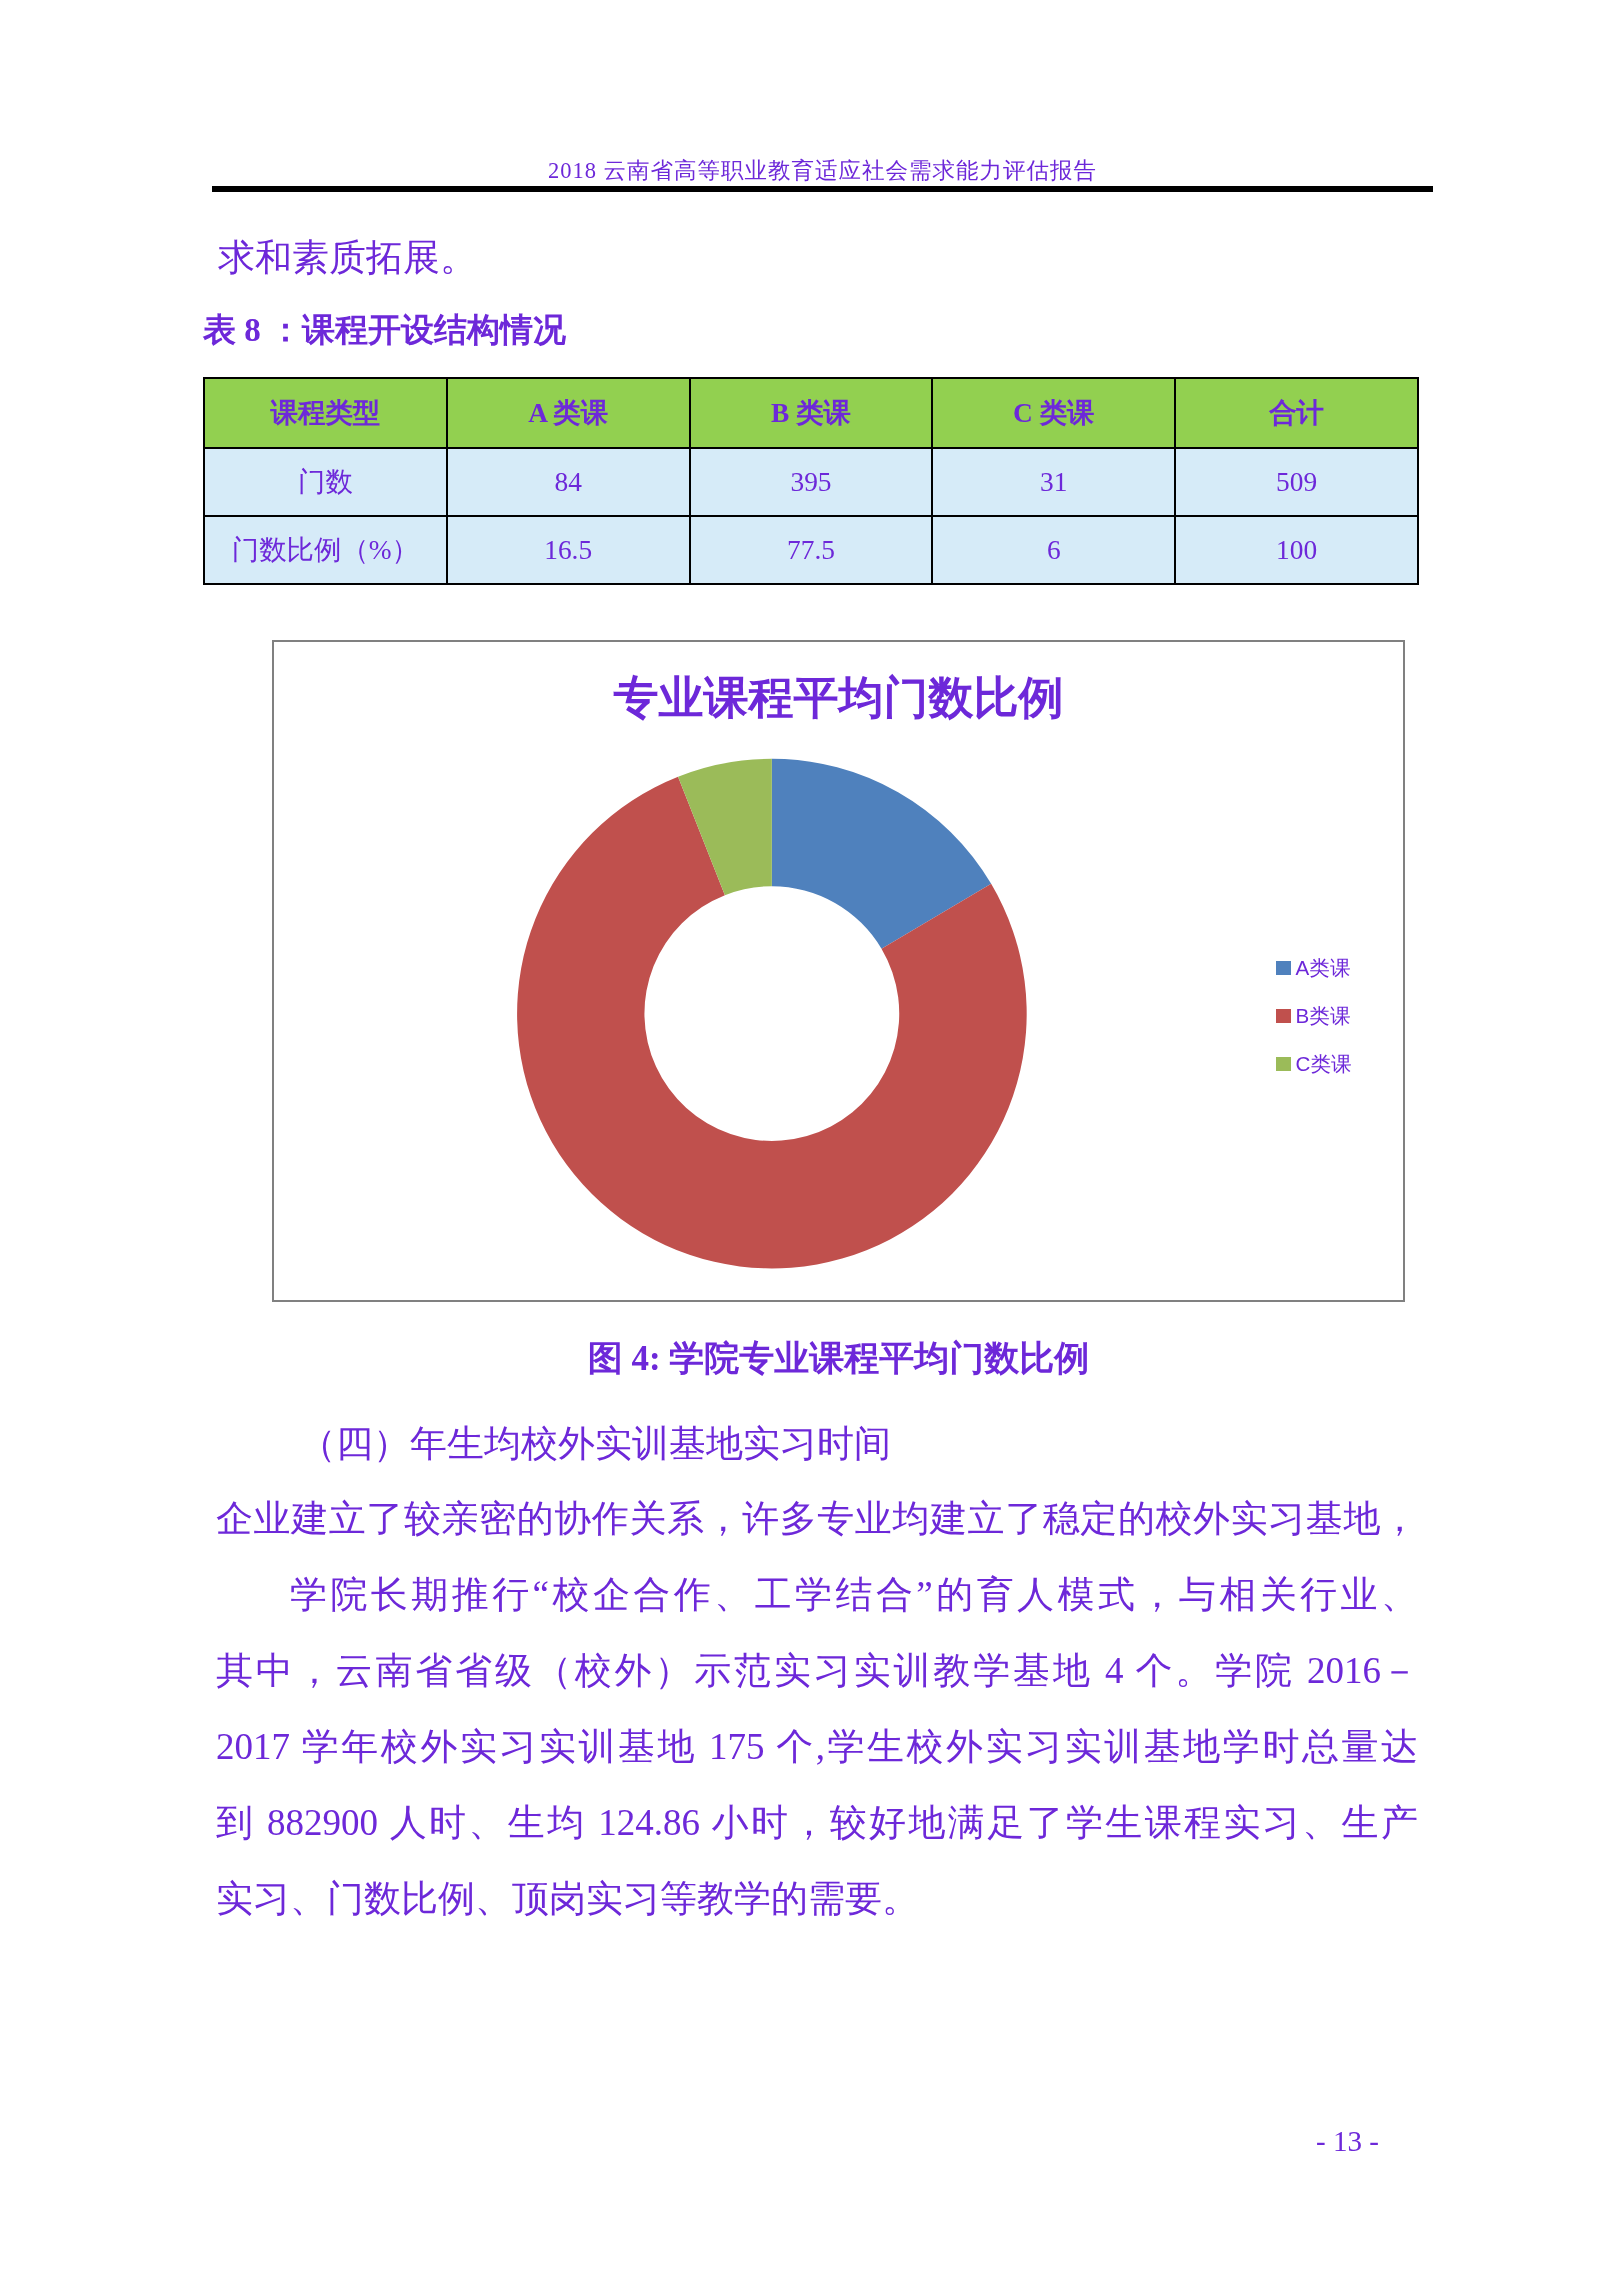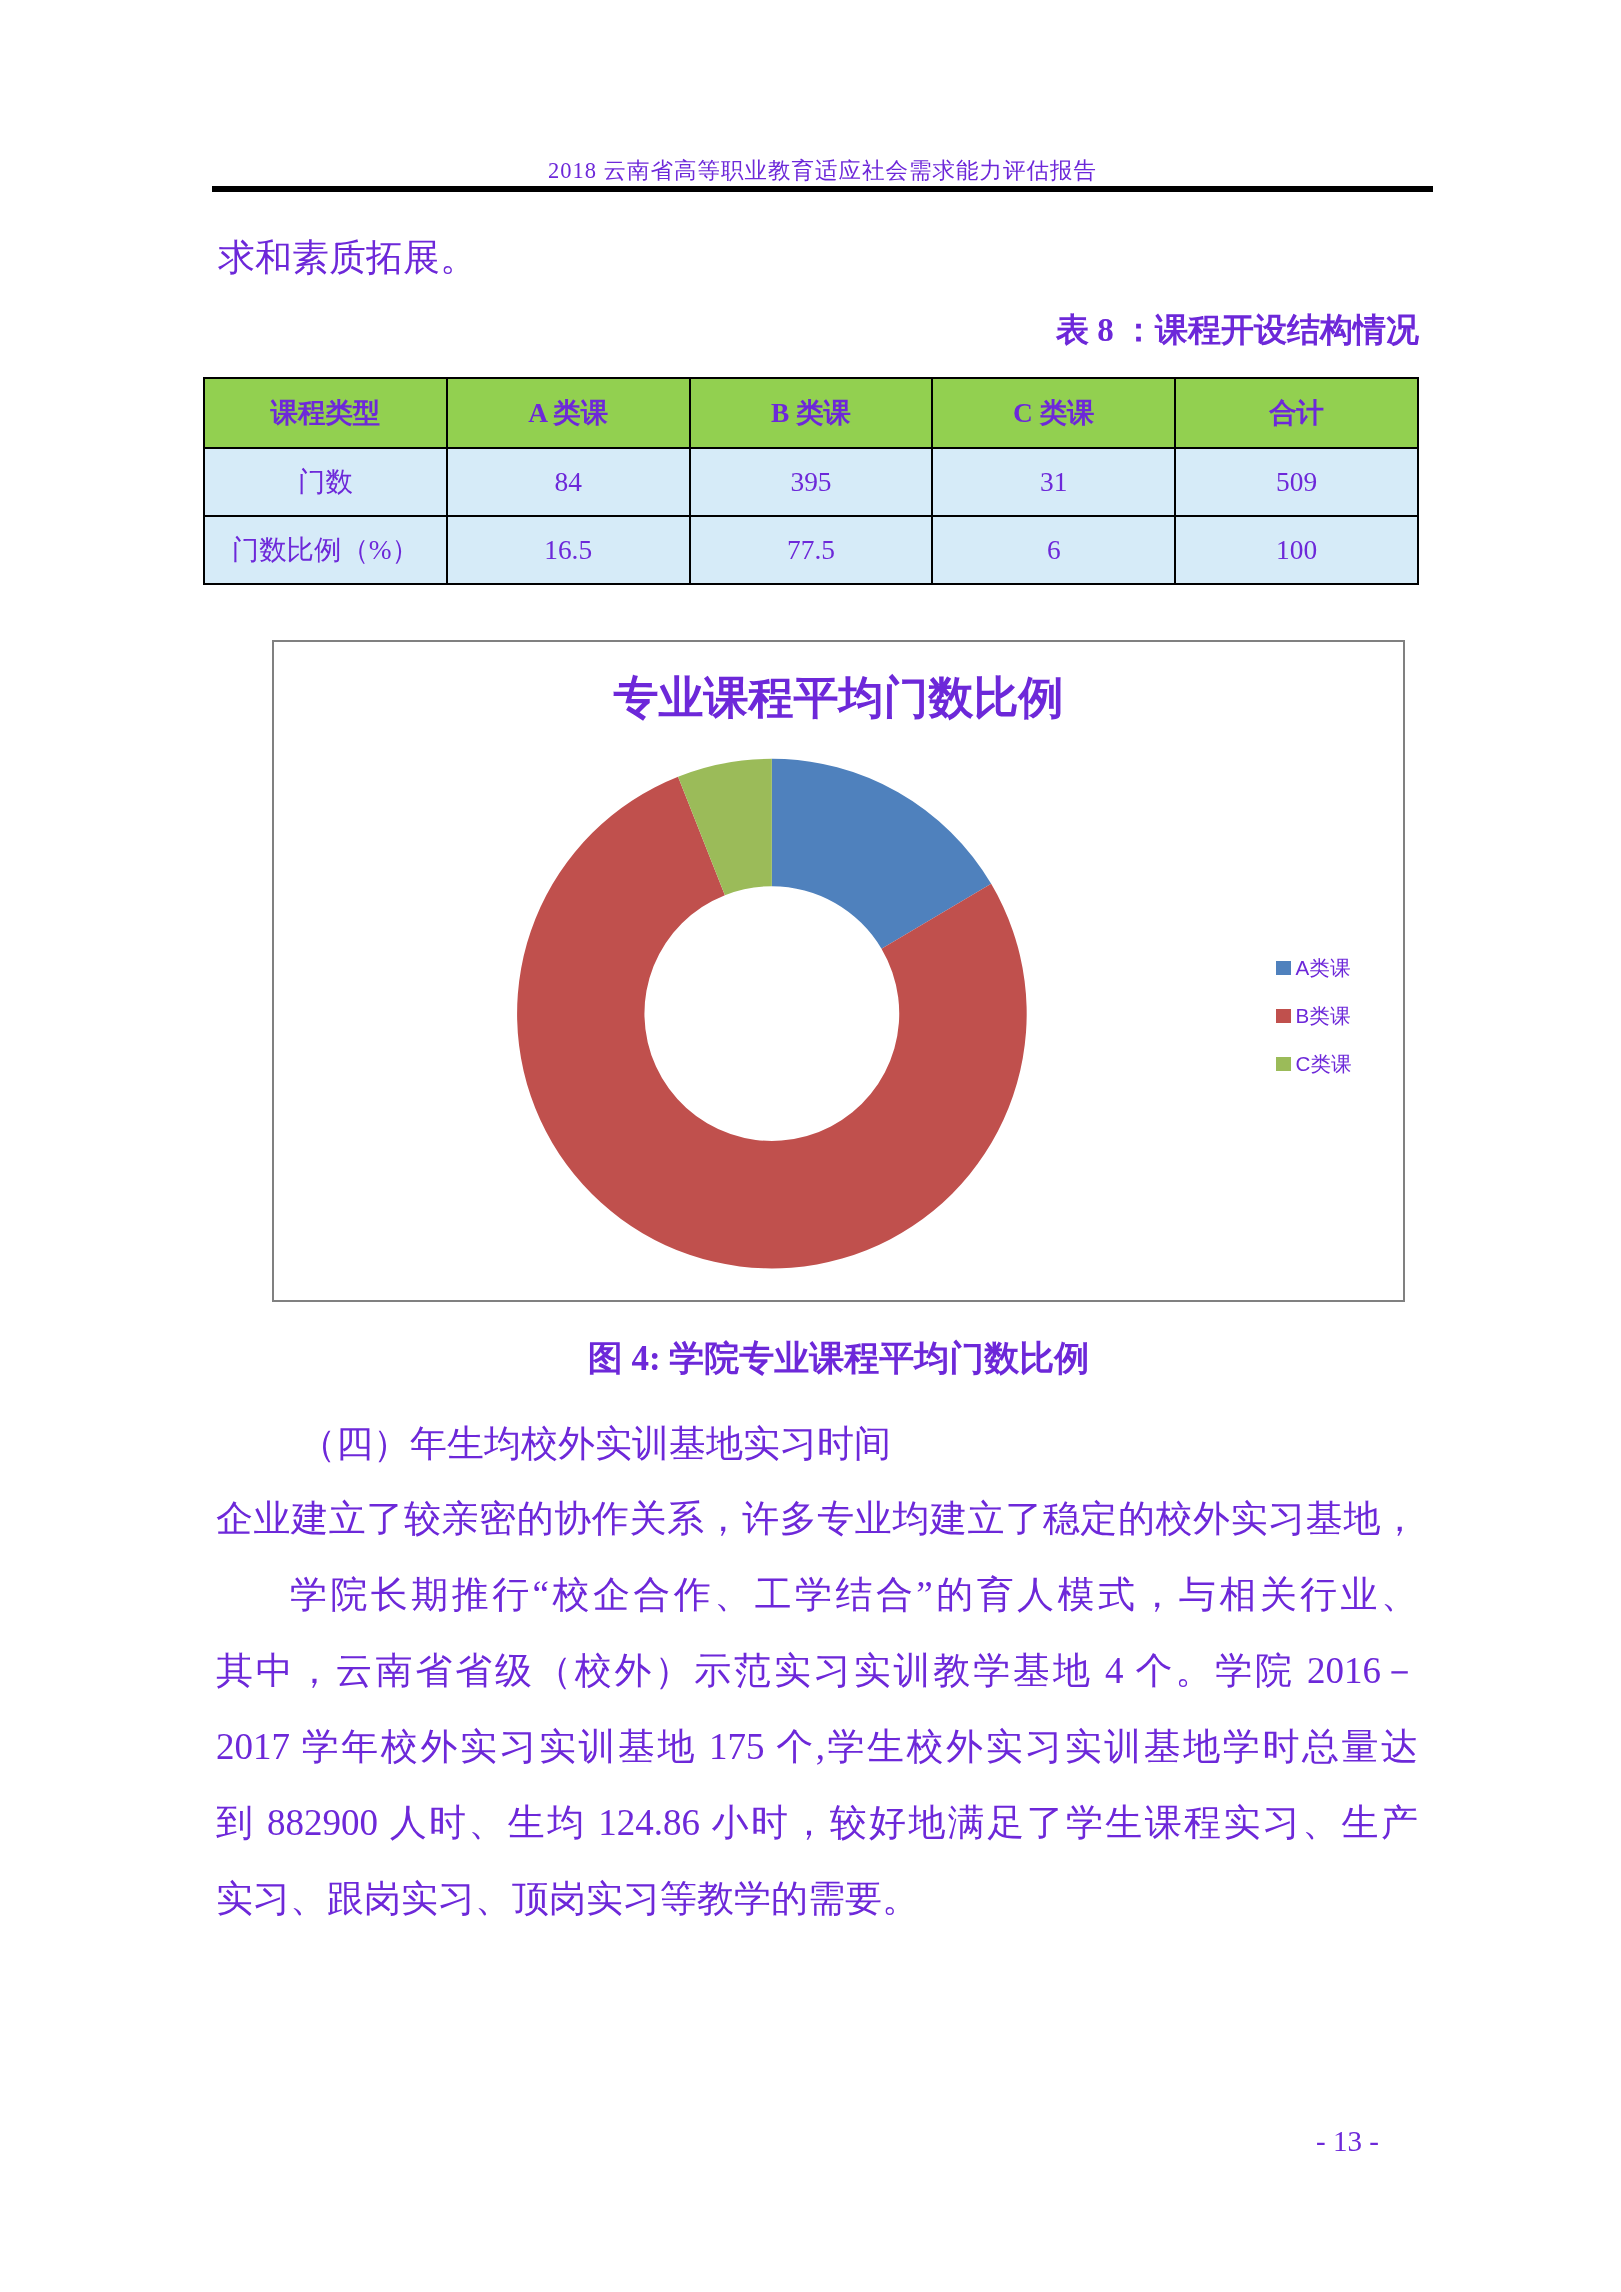--- a/index.html
+++ b/index.html
@@ -15,21 +15,21 @@
   }
   .header-rule {
     position:absolute; top:186px; left:212px; width:1221px; height:5.9px;
     background:#000;
   }
   .intro-text {
     position:absolute; top:233px; left:218px; font-size:37px;
   }
   .table-title {
     position:absolute; top:308px; left:203px; width:1216px;
-    text-align:right; font-size:33px; font-weight:bold;
+    text-align:left; font-size:33px; font-weight:bold;
   }
   table.data-table {
     position:absolute; top:377px; left:203px; width:1216px;
     border-collapse:collapse; table-layout:fixed;
   }
   table.data-table th, table.data-table td {
     border:2.9px solid #000; text-align:center; vertical-align:middle;
     font-size:27.4px; overflow:hidden;
   }
   table.data-table th { height:70px; font-weight:bold; }
@@ -137,19 +137,19 @@
   <div class="figure-caption">图 4: 学院专业课程平均门数比例</div>
 
   <div class="section-heading">（四）年生均校外实训基地实习时间</div>
 
   <div class="paragraph">
       <div class="para-line">企业建立了较亲密的协作关系，许多专业均建立了稳定的校外实习基地，</div>
       <div class="para-line first">学院长期推行“校企合作、工学结合”的育人模式，与相关行业、</div>
       <div class="para-line">其中，云南省省级（校外）示范实习实训教学基地 4 个。学院 2016－</div>
       <div class="para-line">2017 学年校外实习实训基地 175 个,学生校外实习实训基地学时总量达</div>
       <div class="para-line">到 882900 人时、生均 124.86 小时，较好地满足了学生课程实习、生产</div>
-      <div class="para-line last">实习、跟岗实习、顶岗实习等教学的需要。</div>
+      <div class="para-line last">实习、门数比例、顶岗实习等教学的需要。</div>
     </div>
 
   <div class="page-number">- 13 -</div>
 
 </div>
 
 
 </body></html>

